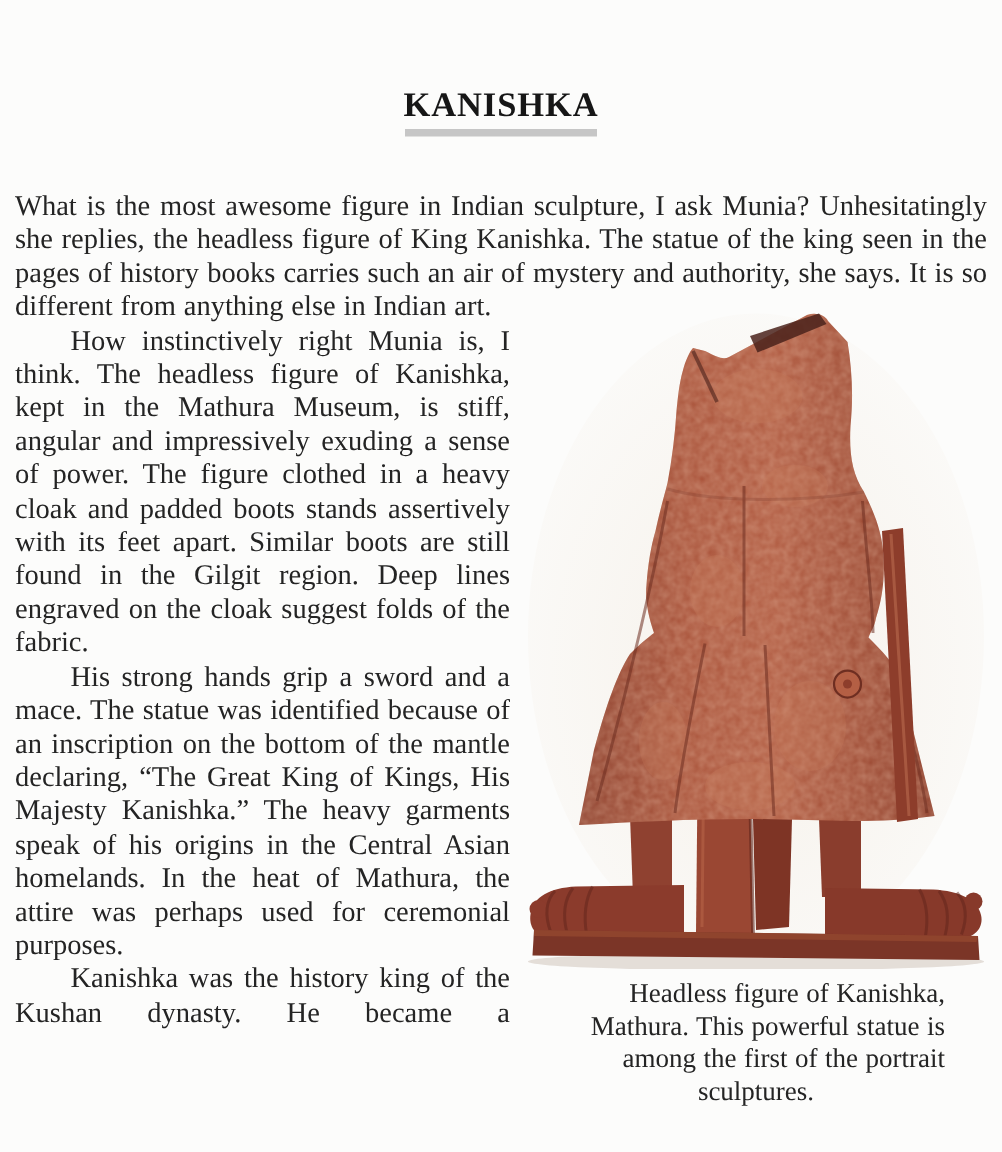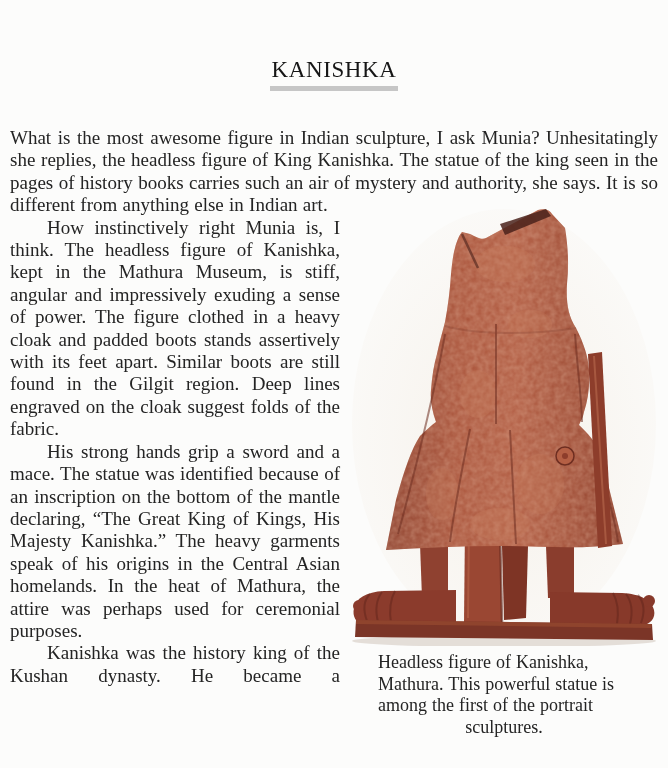--- a/index.html
+++ b/index.html
@@ -12,21 +12,21 @@
     width:668px; height:768px;
     margin:0 auto;
     background:var(--page-background,#fcfcfb);
     box-sizing:border-box;
     padding:0 10px;
     overflow:hidden;
   }
   .title-block { padding-top:56px; text-align:center; }
   .page-title {
     margin:0;
-    font-size:23px; font-weight:normal;
+    font-size:23px; font-weight:bold;
     letter-spacing:.6px;
     line-height:28px;
     color:#161616;
   }
   .title-underline {
     width:128px; height:5px;
     margin:2px auto 0;
     background:var(--title-underline,#c6c6c6);
   }
   .article {
@@ -48,21 +48,21 @@
     margin:0 0 2px 10px;
     text-align:center;
   }
   .figure svg { display:block; }
   .figure-caption {
     display:block;
     width:252px;
     margin:6px auto 0;
     font-size:18px;
     line-height:21.5px;
-    text-align:left;
+    text-align:right;
     text-align-last:center;
     color:#242424;
   }
 </style>
 </head>
 <body>
 
 <div class="page">
 
   <div class="title-block">

